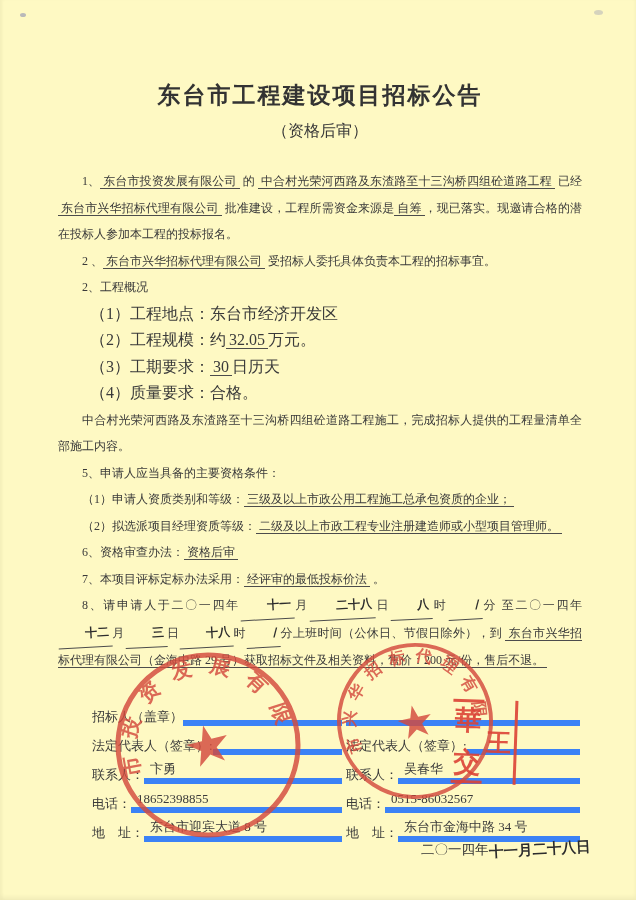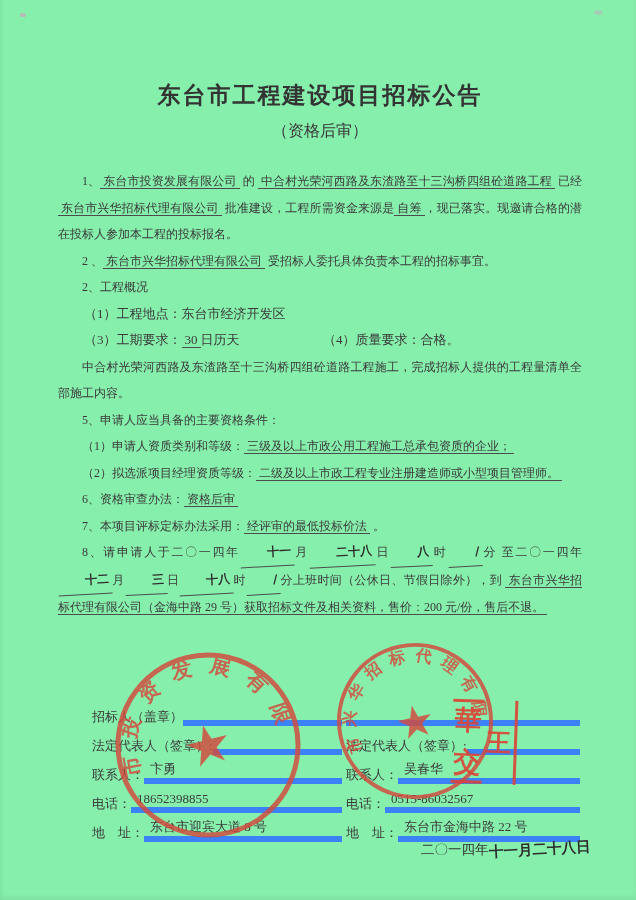--- a/index.html
+++ b/index.html
@@ -1,27 +1,27 @@
 <!DOCTYPE html>
 <html><head>
 <meta charset="utf-8">
 <style>
   html,body{margin:0;padding:0;background:#ffffff;}
   .page{
     position:relative;width:636px;height:900px;margin:0 auto;
-    background:#86efac;overflow:hidden;
+    background:#fef9c3;overflow:hidden;
     font-family:"Liberation Serif","DejaVu Serif",serif;
     color:#3a3a3a;
     box-shadow:inset 0 -3px 4px rgba(0,0,0,0.05), inset 3px 0 3px rgba(0,0,0,0.02);
   }
   .content{position:absolute;left:58px;top:80px;width:524px;}
   .title{margin:0;text-align:center;font-size:23px;font-weight:bold;letter-spacing:2px;color:#333;}
   .subtitle{text-align:center;font-size:16px;font-weight:normal;margin:10px 0 26px;color:#3a3a3a;}
   .body p{margin:0;line-height:26.5px;font-size:12px;text-indent:2em;text-align:justify;}
-  .body .cols{display:flex;line-height:26.5px;font-size:13px;padding-left:2em;}
+  .body .cols{display:flex;line-height:26.5px;font-size:16px;padding-left:2em;flex-direction:column;}
   .c1{flex:0 0 48%;} .c2{flex:1;}
   .u{border-bottom:1px solid #4c4c4c;padding:0 3px;}
   .hw{font-family:"DejaVu Sans",sans-serif;font-weight:bold;color:#2d2d2d;display:inline-block;transform:rotate(-3deg);}
   .footer{position:absolute;left:58px;top:697px;width:524px;display:flex;font-size:13px;}
   .fcol-left{width:250px;margin-left:34px;}
   .fcol-right{width:234px;margin-left:4px;}
   .frow{display:flex;align-items:flex-end;height:29px;}
   .flabel{white-space:nowrap;}
   .ffill{flex:1;border-bottom:6px solid #3b82f6;padding-left:6px;min-height:1.05em;white-space:nowrap;}
   .dateline{position:absolute;top:840px;right:46px;font-size:13.5px;color:#333;}
@@ -55,20 +55,21 @@
     <div class="body">
 
       <p><span>1、</span><span class="u">东台市投资发展有限公司</span> <span>的</span> <span class="u">中合村光荣河西路及东渣路至十三沟桥四组砼道路工程</span> <span>已经</span> <span class="u">东台市兴华招标代理有限公司</span> <span>批准建设，工程所需资金来源是</span><span class="u">自筹</span><span>，现已落实。现邀请合格的潜在投标人参加本工程的投标报名。</span></p>
 
       <p><span>2 、</span><span class="u">东台市兴华招标代理有限公司</span> <span>受招标人委托具体负责本工程的招标事宜。</span></p>
 
       <p>2、工程概况</p>
 
       <div class="cols">
         <div class="c1"><span>（1）工程地点：</span><span>东台市经济开发区</span></div>
+        <div class="c2"><span>（2）工程规模：约</span><span class="u">32.05</span><span>万元。</span></div>
       </div>
 
       <div class="cols">
         <div class="c1"><span>（3）工期要求：</span><span class="u">30</span><span>日历天</span></div>
         <div class="c2"><span>（4）质量要求：</span><span>合格。</span></div>
       </div>
 
       <p>中合村光荣河西路及东渣路至十三沟桥四组砼道路工程施工，完成招标人提供的工程量清单全部施工内容。</p>
 
       <p>5、申请人应当具备的主要资格条件：</p>
@@ -118,21 +119,21 @@
       <div class="frow">
           <span class="flabel">联系人：</span>
           <span class="ffill">吴春华</span>
         </div>
       <div class="frow">
           <span class="flabel">电话：</span>
           <span class="ffill">0515-86032567</span>
         </div>
       <div class="frow">
           <span class="flabel">地　址：</span>
-          <span class="ffill">东台市金海中路 22 号</span>
+          <span class="ffill">东台市金海中路 34 号</span>
         </div>
     </div>
   </div>
 
   <div class="dateline"><span>二〇一四年</span><span class="hw">十一月二十八日</span></div>
 
   <svg class="seal seal-left" width="200" height="200" viewBox="0 0 200 200">
     <defs>
         <path id="arcL" d="M 32.3 124.6 A 72 72 0 1 1 167.7 124.6" fill="none"></path>
       </defs>

